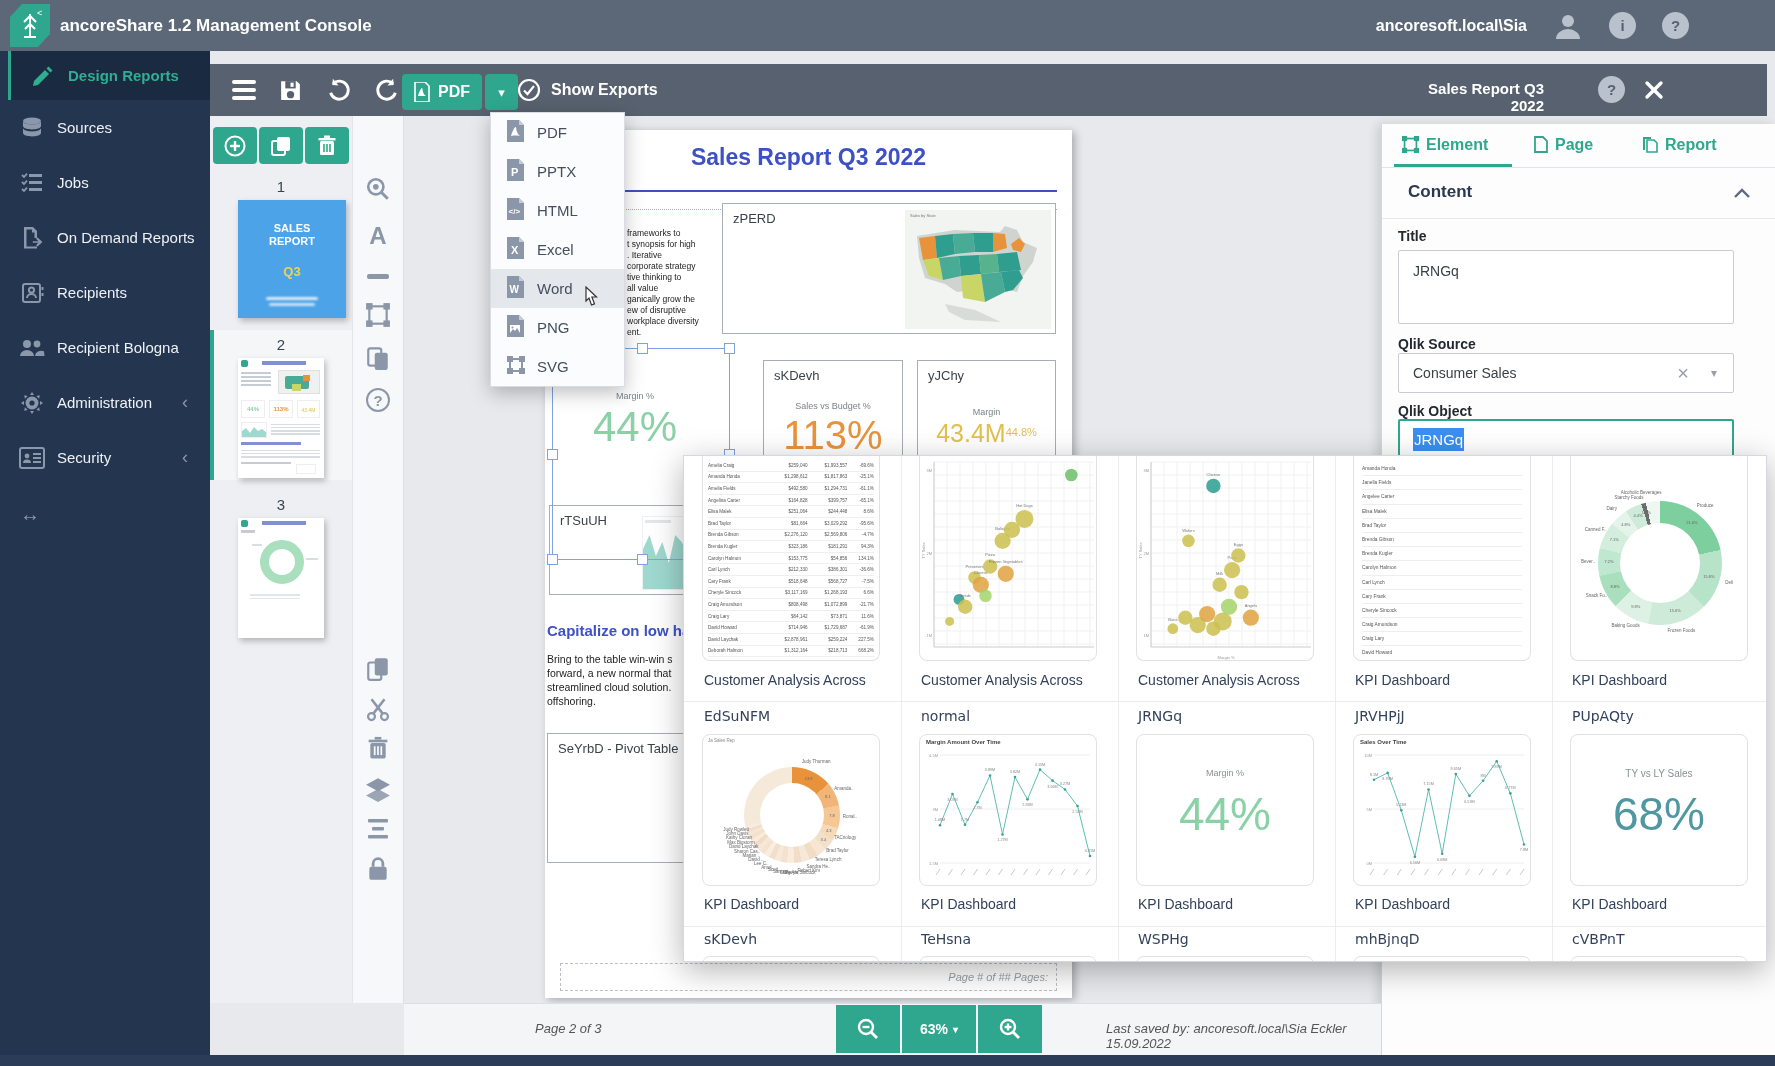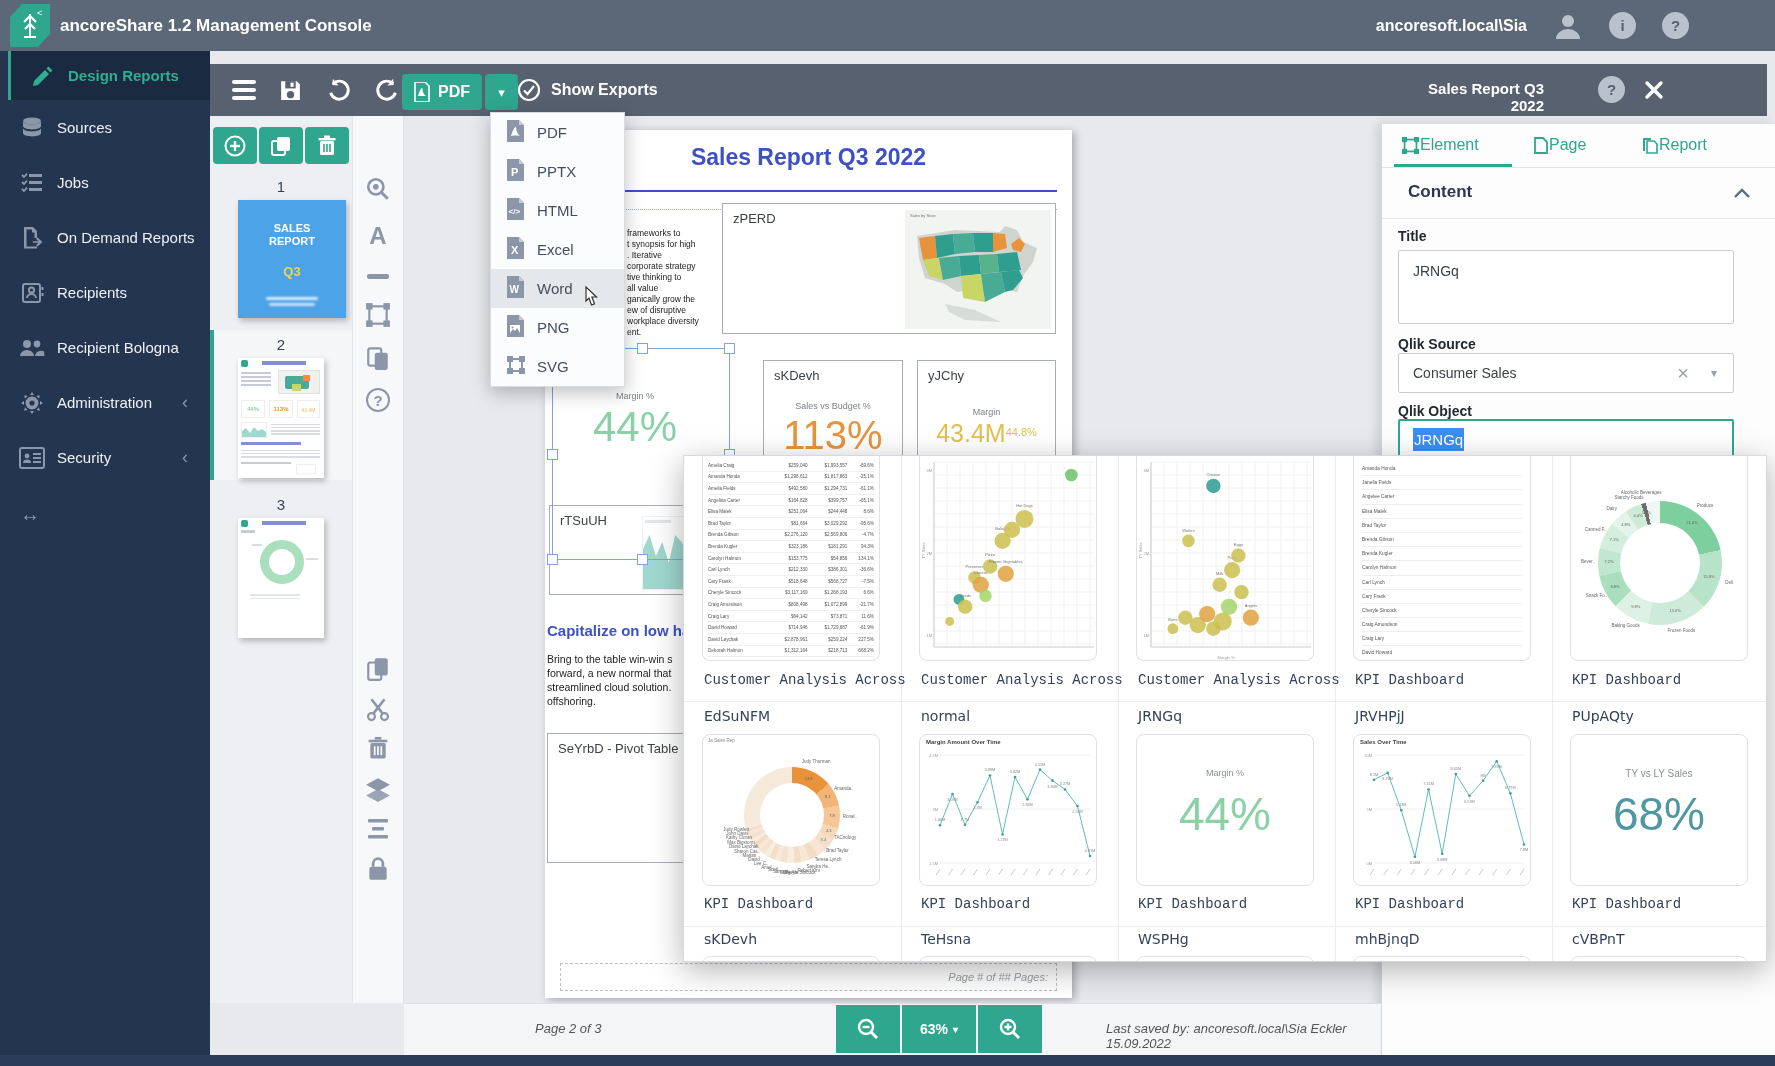--- a/index.html
+++ b/index.html
@@ -42,28 +42,28 @@
   .page{position:absolute;left:545px;top:130px;width:527px;height:868px;background:#fff;box-shadow:3px 2px 8px rgba(0,0,0,.28)}
   .obj-box{position:absolute;border:1px solid #a8adb3;background:#fff}
   .obj-label{font-size:13px;color:#3c4248;padding:7px 0 0 10px}
   .kpi-lab{font-size:9px;color:#7b8288;text-align:center}
   
   .sel{position:absolute;border:1px solid #7da4e0;z-index:5}
   .hdl{position:absolute;width:11px;height:11px;background:#fff;border:1px solid #7da4e0}
   
   .props{position:absolute;left:1381px;top:124px;width:394px;height:942px;background:#fdfdfe;
          border-left:1px solid #d4d8dd;box-shadow:-4px 0 10px rgba(0,0,0,.12)}
-  .ptab{display:flex;align-items:flex-end;gap:1px;color:#2ea78e;font-size:16px;font-weight:normal;cursor:pointer}
+  .ptab{display:flex;align-items:flex-start;gap:7px;color:#2ea78e;font-size:16px;font-weight:bold;cursor:pointer}
   .plabel{font-size:14px;font-weight:bold;color:#24292f}
   .pinput{background:#fff;border:1px solid #c9cdd3;border-radius:2px;font-size:14px;color:#3a4045}
   
   .gallery{position:absolute;left:683px;top:455px;width:1084px;height:507px;background:#fff;
            border:1px solid #d5d9de;box-shadow:0 8px 30px rgba(0,0,0,.3);z-index:20;overflow:hidden}
   .gname{position:absolute;font-family:"DejaVu Sans",sans-serif;font-size:14px;color:#33425b;white-space:nowrap}
-  .gcap{position:absolute;font-family:Liberation Mono, monospace;font-size:14px;color:#33425b;white-space:nowrap}
+  .gcap{position:absolute;font-family:Liberation Sans, sans-serif;font-size:14px;color:#33425b;white-space:nowrap}
   .thumb-card{position:absolute;background:#fff;border:1px solid #dfe1e4;border-radius:8px;overflow:hidden;cursor:pointer}
   .vline{position:absolute;top:0;width:1px;height:507px;background:#ececec}
   .hline{position:absolute;left:0;width:1084px;height:1px;background:#ececec}
   
   .status{position:absolute;left:404px;top:1003px;width:977px;height:52px;background:#f4f5f7;border-top:1px solid #dcdfe3}
   .status .txt{font-style:italic;font-size:13px;color:#555}
   .zoombtn{position:absolute;top:1px;height:48px;background:#2ea78e;color:#fff;display:flex;align-items:center;justify-content:center;cursor:pointer}
   .footerbar{position:absolute;left:0;top:1055px;width:1775px;height:11px;background:#2b3c58}
   .dotline{border-top:1px dotted #8fb0e8}
   .nowrap{white-space:nowrap}

